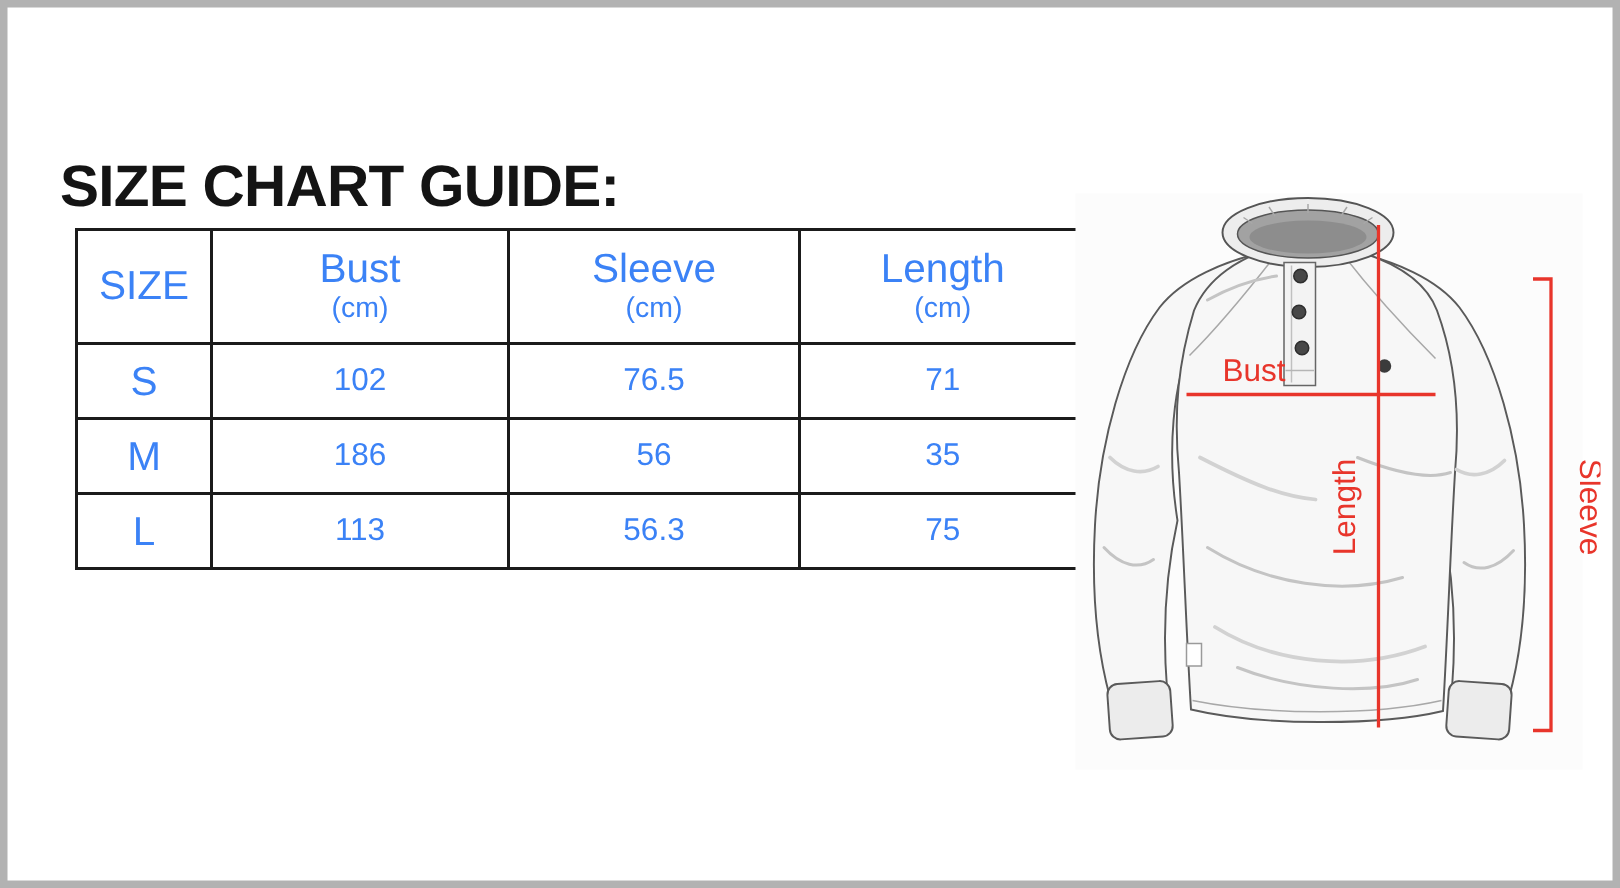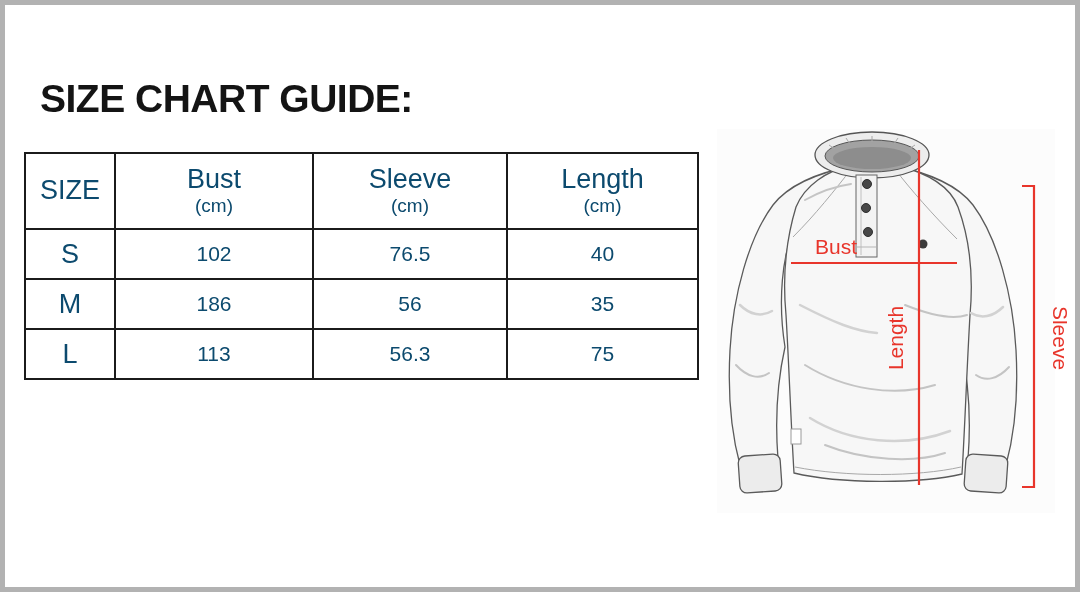--- a/index.html
+++ b/index.html
@@ -6,31 +6,31 @@
   .frame{
     position:relative;
     width:1080px;height:592px;
     box-sizing:border-box;
     background:#ffffff;
     border:5px solid #b2b2b2;
     font-family:"Liberation Sans", sans-serif;
     overflow:hidden;
   }
   .title{
-    position:absolute;left:35px;top:74px;
+    position:absolute;left:35px;top:100px;
     font-size:39px;font-weight:700;color:#141414;
     letter-spacing:-0.5px;line-height:1;
     margin:0;
   }
   table.size-table{
-    position:absolute;left:19px;top:147px;
+    position:absolute;left:45px;top:147px;
     width:673px;
     border-collapse:collapse;
     table-layout:fixed;
-    color:#0c4a6e;
+    color:#3b82f6;
   }
   .size-table th,.size-table td{
     border:2px solid #1b1b1b;
     text-align:center;vertical-align:middle;
     padding:0;background:#fff;
   }
   .size-table thead tr{height:76px;}
   .size-table tbody tr{height:50px;}
   .h-label{font-size:27px;font-weight:500;line-height:1.1;}
   .h-unit{font-size:19px;font-weight:400;line-height:1.1;margin-top:1px;}
@@ -77,21 +77,21 @@
           <div class="h-label">Length</div>
           <div class="h-unit">(cm)</div>
         </th>
       </tr>
     </thead>
     <tbody>
       <tr>
         <td class="size-cell">S</td>
         <td class="num-cell">102</td>
         <td class="num-cell">76.5</td>
-        <td class="num-cell">40</td>
+        <td class="num-cell">71</td>
       </tr>
       <tr>
         <td class="size-cell">M</td>
         <td class="num-cell">186</td>
         <td class="num-cell">56</td>
         <td class="num-cell">35</td>
       </tr>
       <tr>
         <td class="size-cell">L</td>
         <td class="num-cell">113</td>

